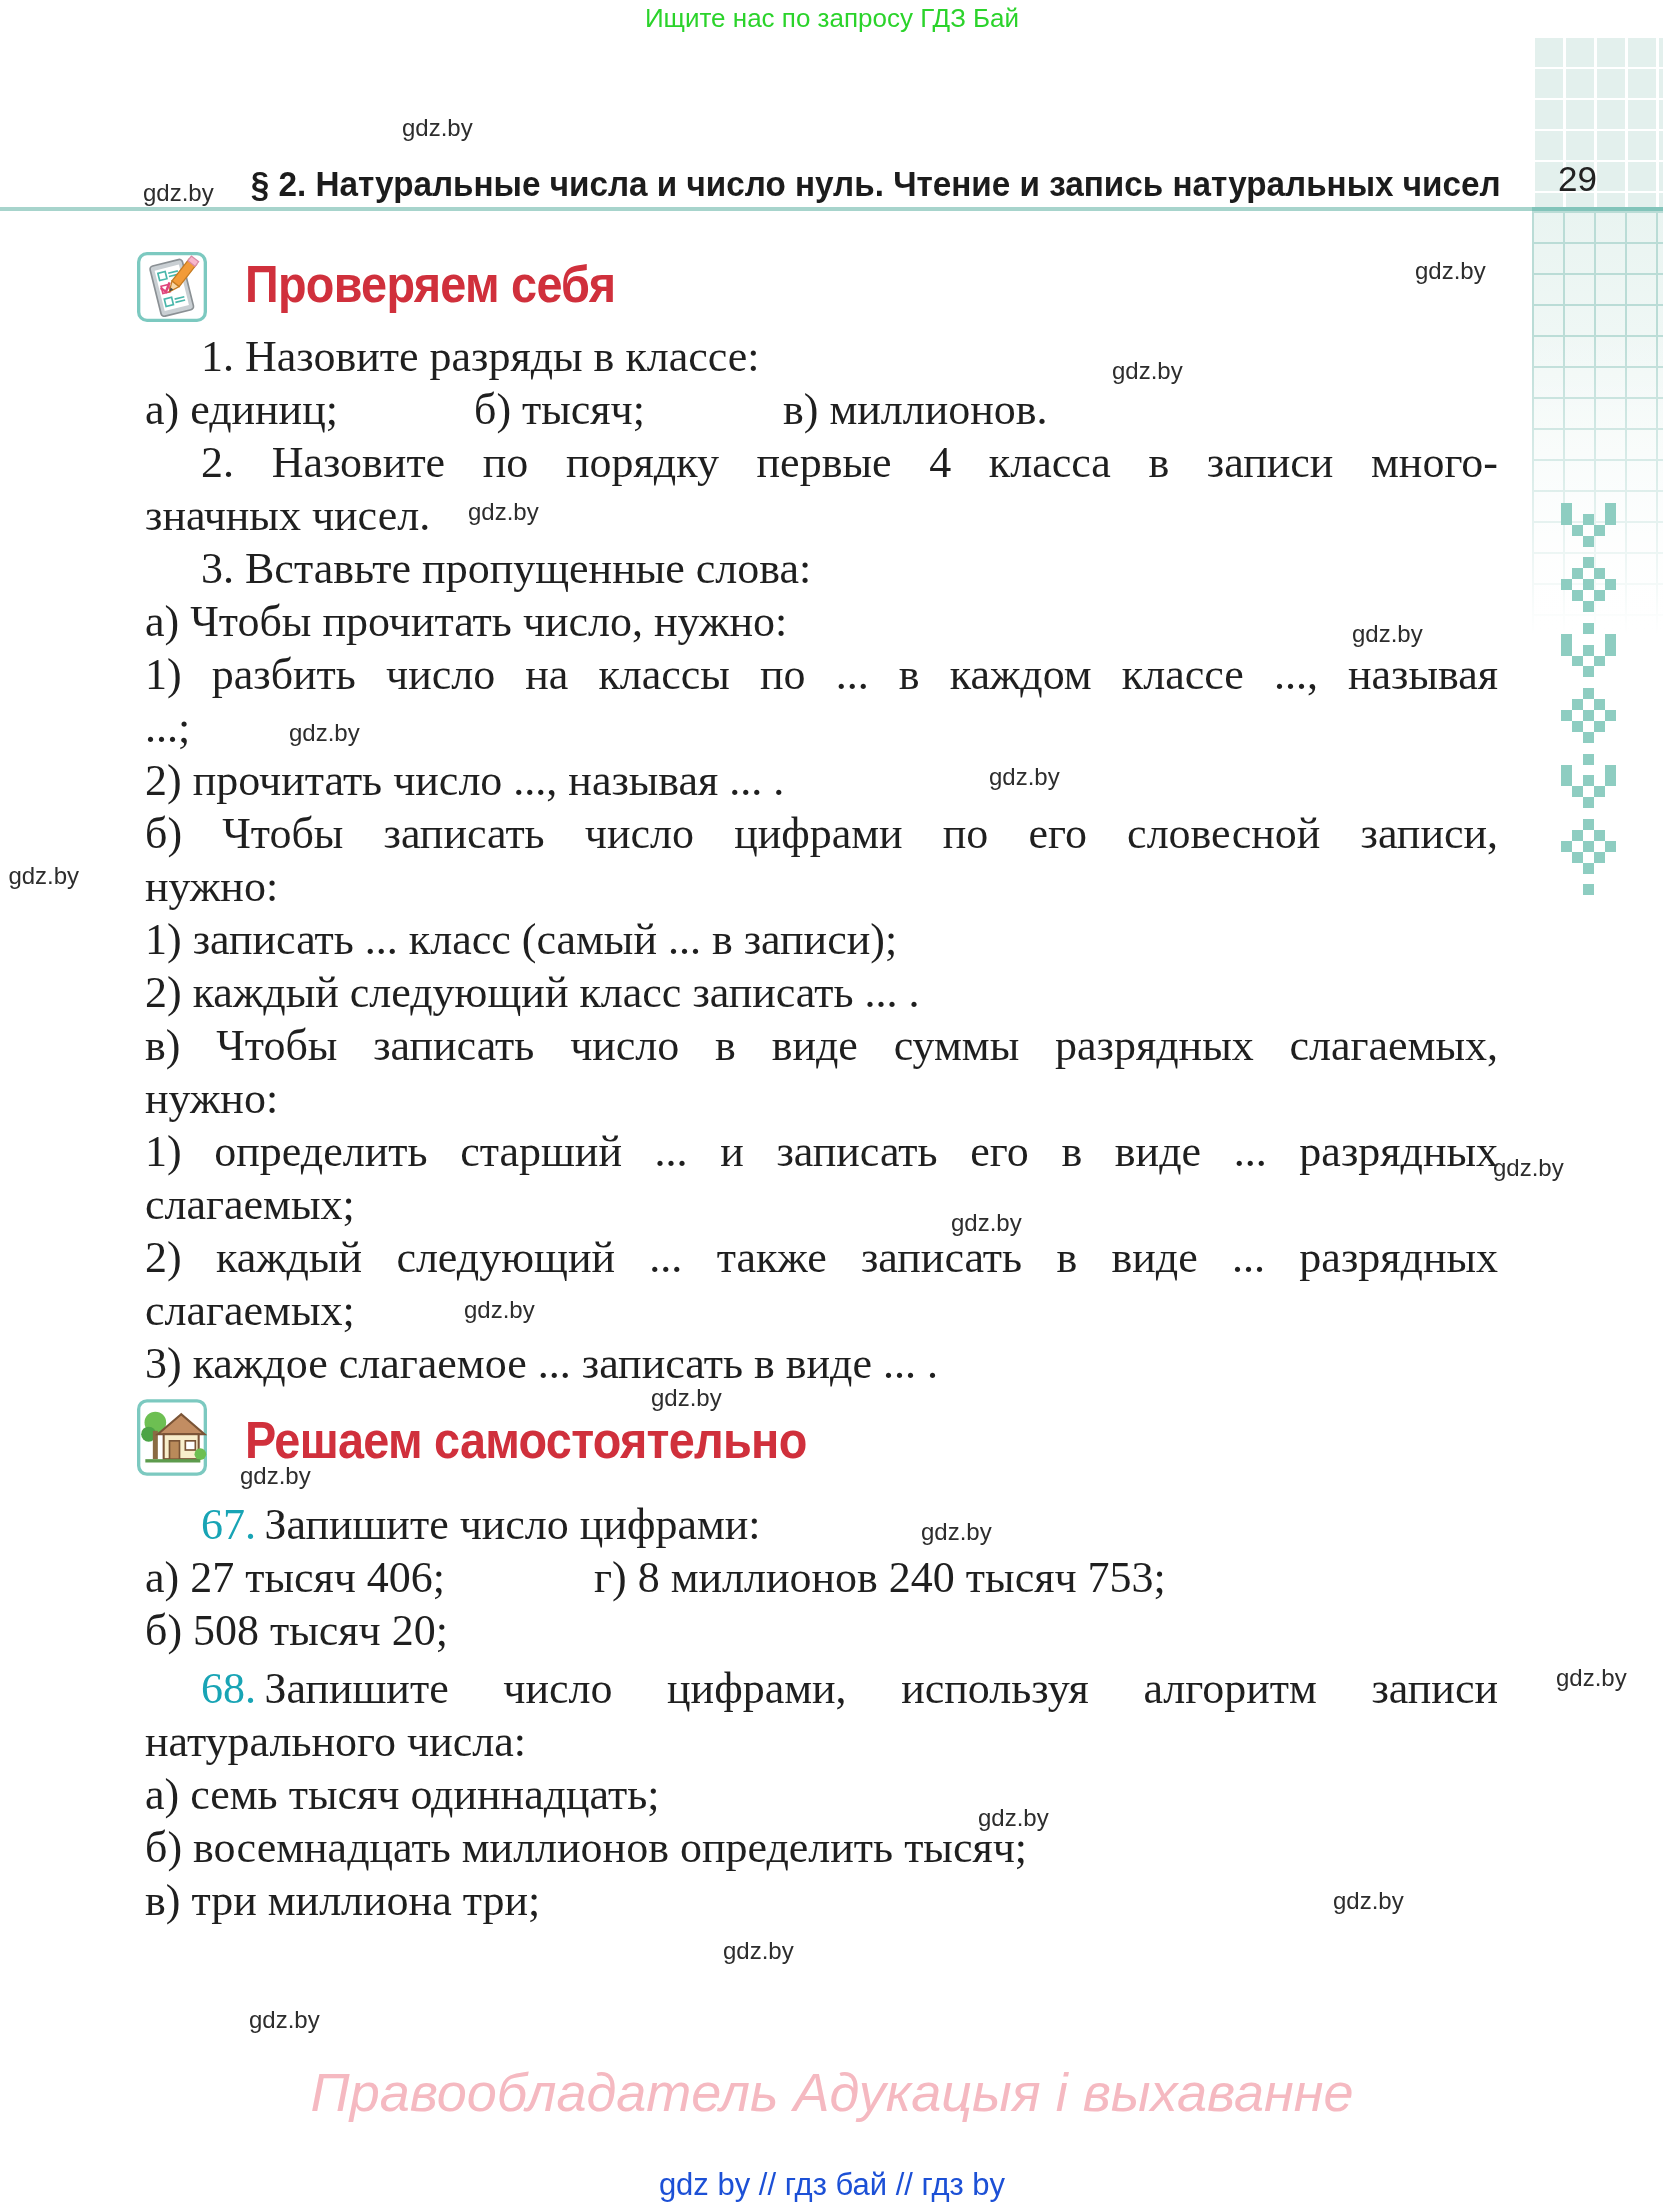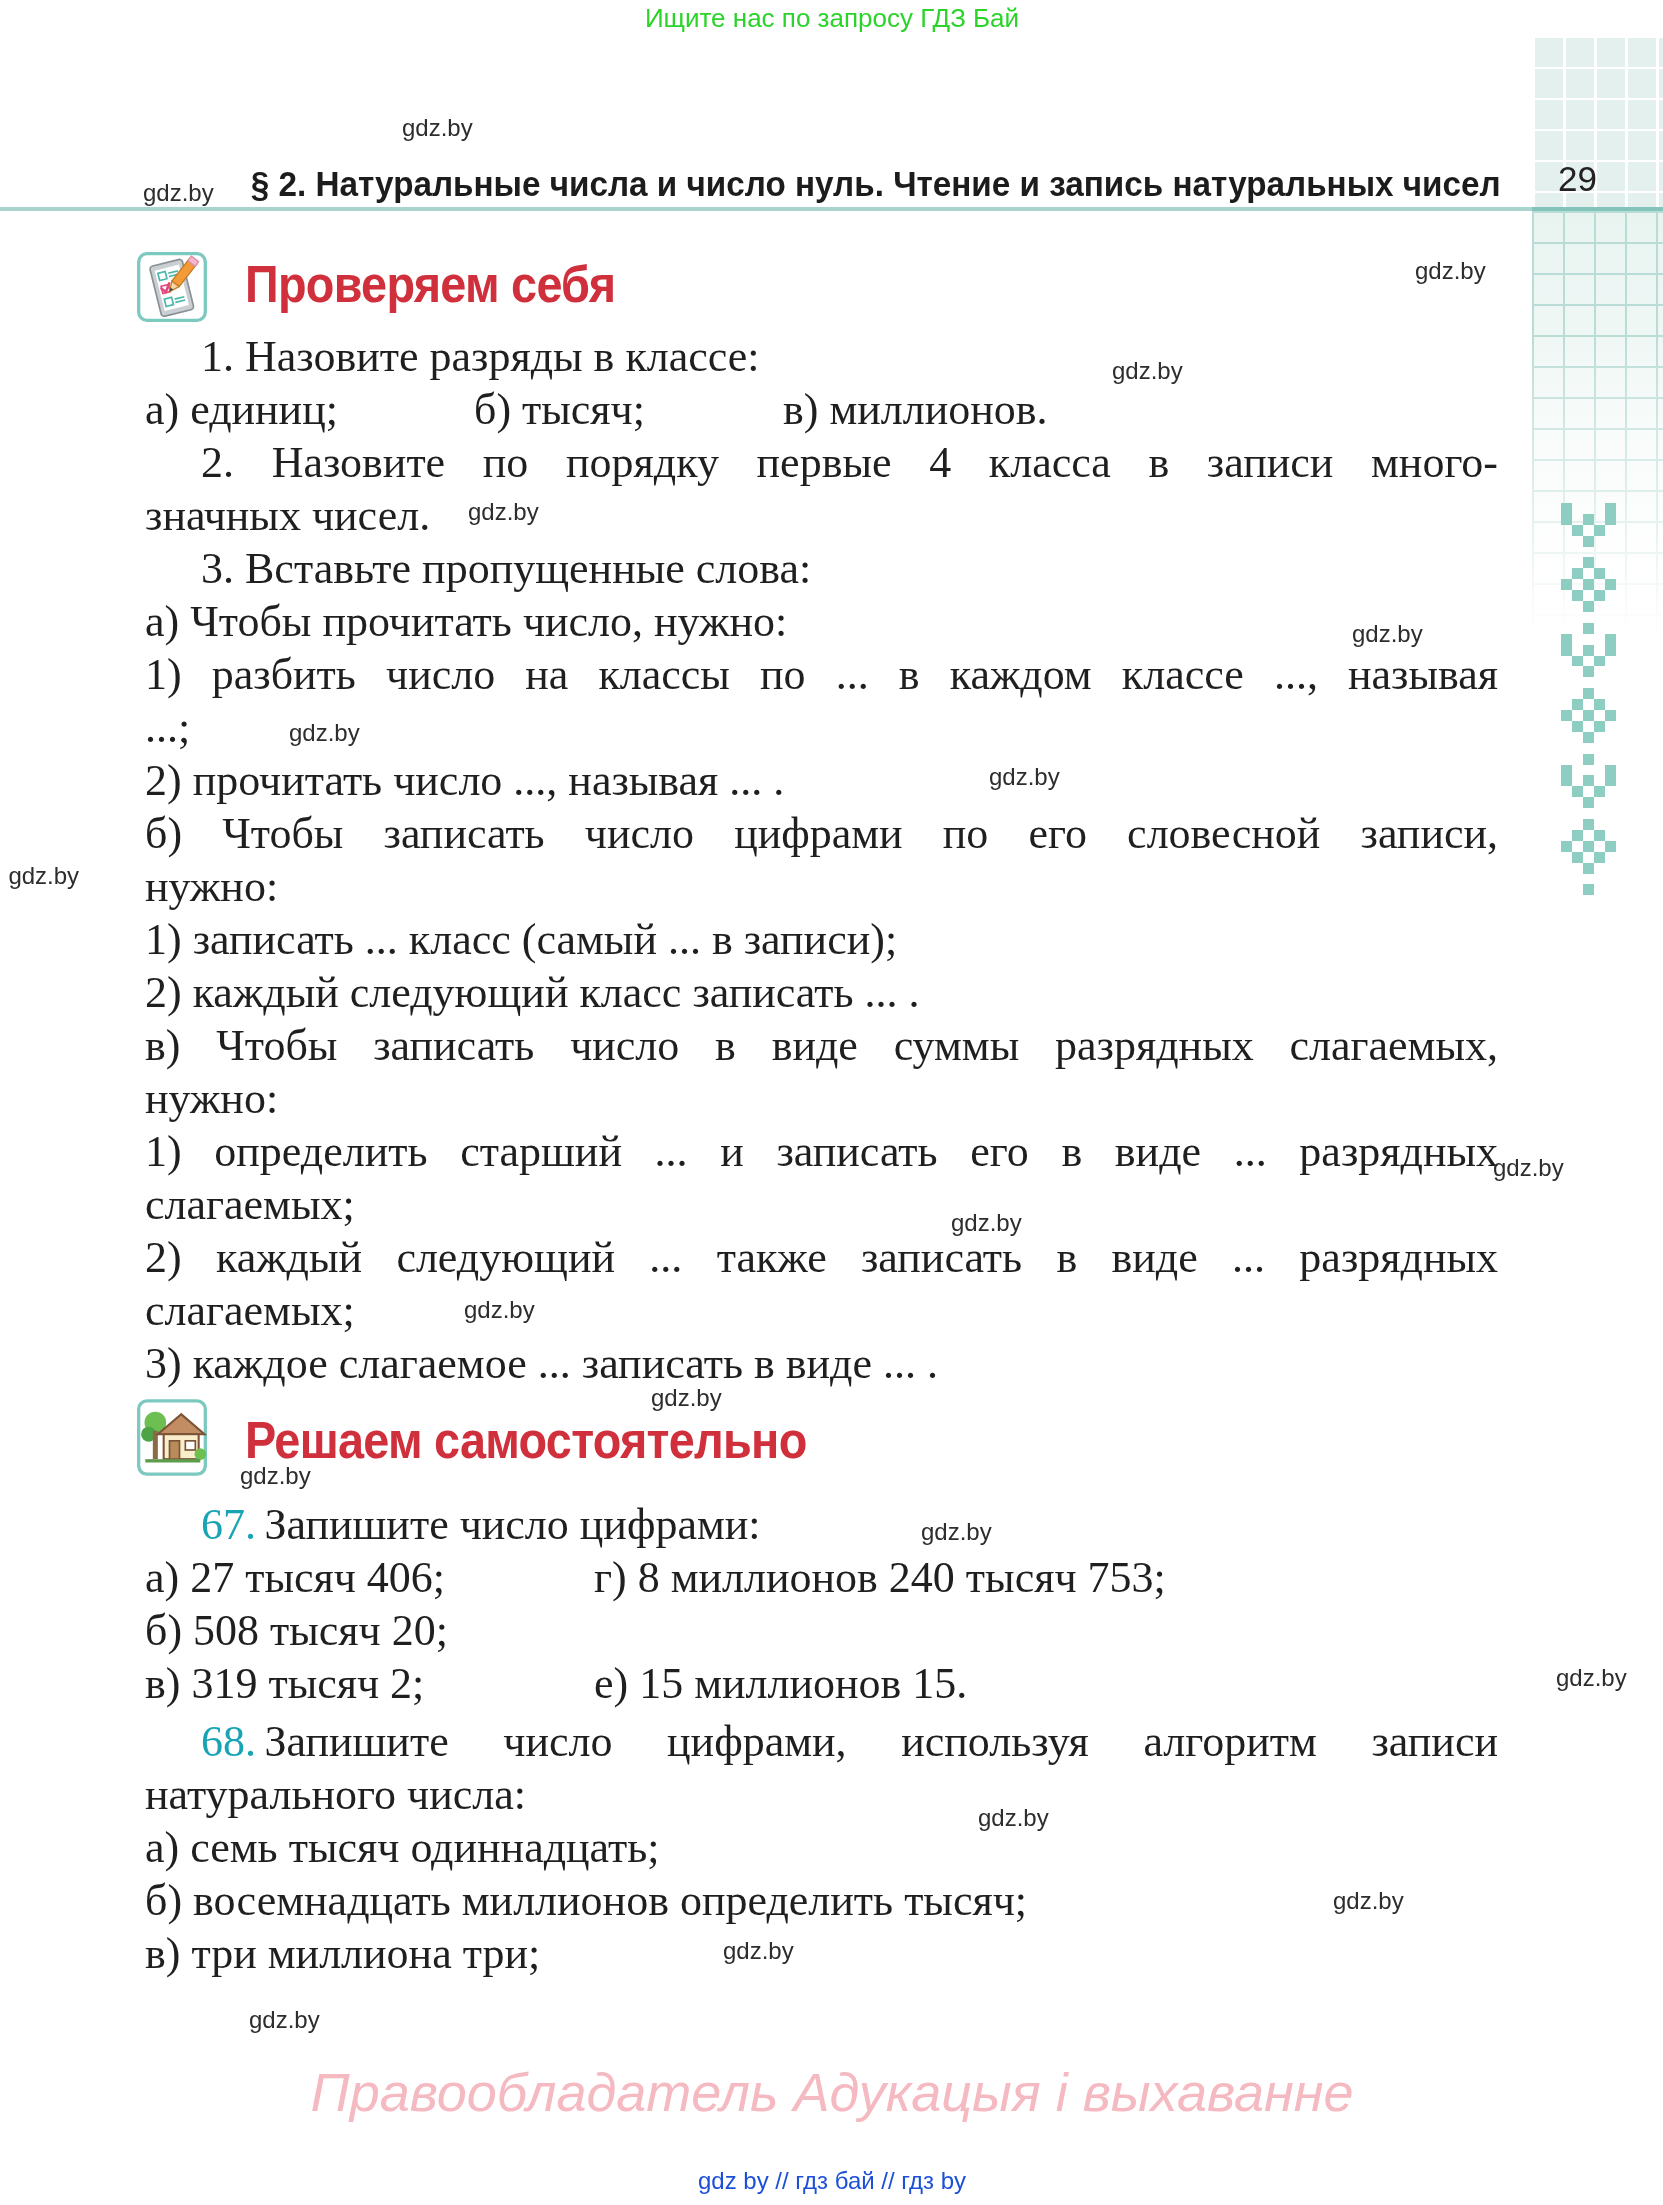--- a/index.html
+++ b/index.html
@@ -54,21 +54,21 @@
   .s2 .part0{left:0;} .s2 .part1{left:449px;}
   .pnum{color:#18a4b5;font-weight:normal;margin-right:8.4px;}
 
   
   .wm{position:absolute;font-family:"Liberation Sans",sans-serif;font-size:24px;color:#2d2d2d;white-space:nowrap;}
 
   
   .copyright{position:absolute;top:2061px;left:0;width:100%;text-align:center;white-space:nowrap;
     font-family:"Liberation Sans",sans-serif;font-style:italic;font-size:54px;color:#f5b9c1;}
   .links{position:absolute;top:2167px;left:0;width:100%;text-align:center;
-    font-family:"Liberation Sans",sans-serif;font-size:24px;color:#1c50d6;}
+    font-family:"Liberation Sans",sans-serif;font-size:31px;color:#1c50d6;}
 </style>
 </head>
 <body>
 
 <div id="page">
 
   <div class="promo-top">Ищите нас по запросу ГДЗ Бай</div>
 
   <div class="grid-upper"></div>
   <div class="grid-lower"></div>
@@ -174,24 +174,20 @@
 
   <div class="content content-2 s2">
       <div class="bline ind"><span class="pnum">67.</span>Запишите число цифрами:</div>
       <div class="bline ">
         <span class="part part0">а) 27 тысяч 406;</span>
         <span class="part part1">г) 8 миллионов 240 тысяч 753;</span>
       </div>
       <div class="bline ">
         <span class="part part0">б) 508 тысяч 20;</span>
       </div>
-      <div class="bline ">
-        <span class="part part0">в) 319 тысяч 2;</span>
-        <span class="part part1">е) 15 миллионов 15.</span>
-      </div>
       <div class="bline ind just mt"><span class="pnum">68.</span>Запишите число цифрами, используя алгоритм записи</div>
       <div class="bline ">натурального числа:</div>
       <div class="bline ">а) семь тысяч одиннадцать;</div>
       <div class="bline ">б) восемнадцать миллионов определить тысяч;</div>
       <div class="bline ">в) три миллиона три;</div>
     </div>
 
   <div id="wm-layer">
       <span class="wm" style="left: 402px; top: 114px;">gdz.by</span>
       <span class="wm" style="left: 143px; top: 179px;">gdz.by</span>

